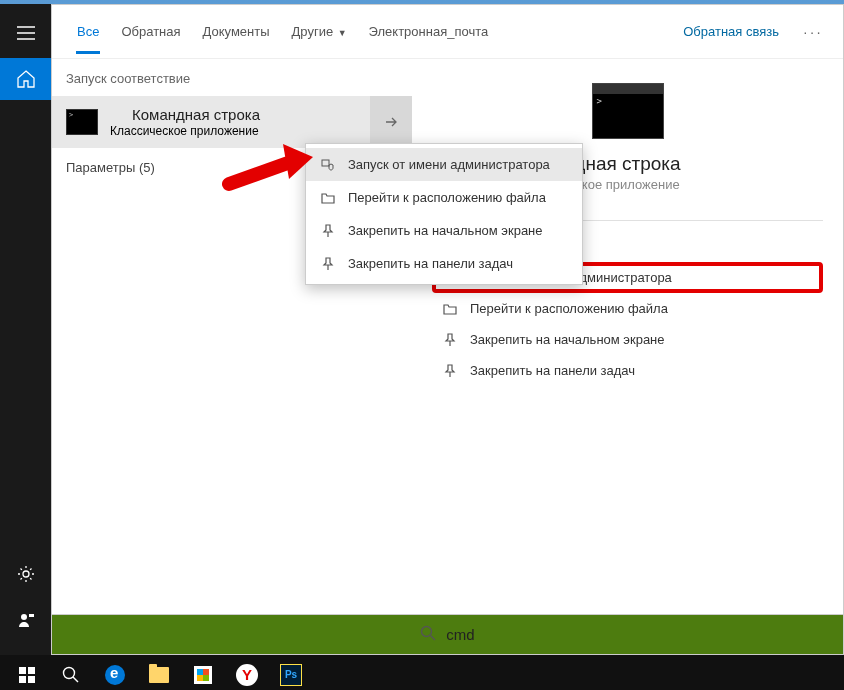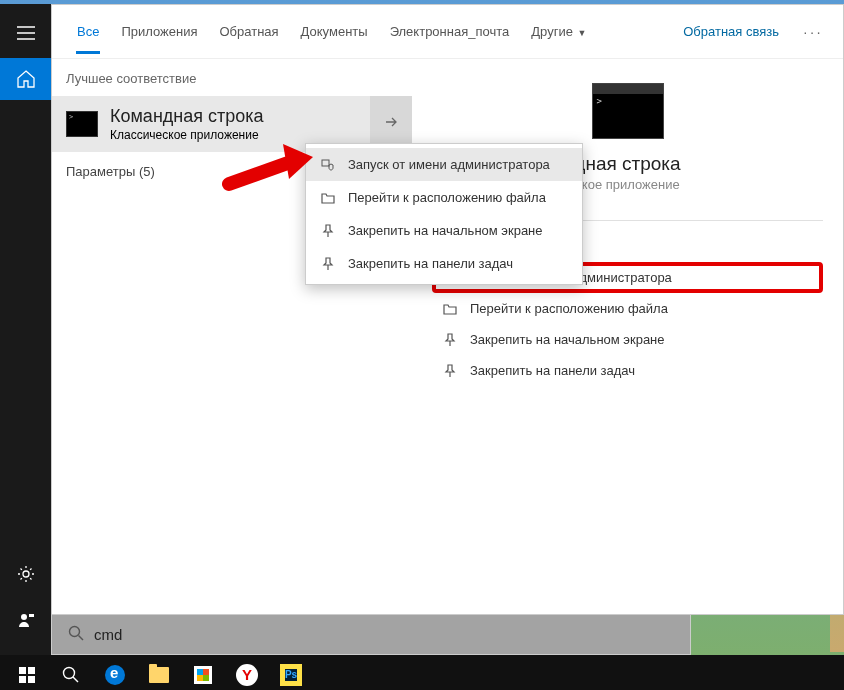--- a/index.html
+++ b/index.html
@@ -52,21 +52,21 @@
     .result-item {
       display: flex; align-items: center; padding: 10px 14px;
       background: #e8e8e8; cursor: pointer; position: relative;
     }
     .result-icon {
       width: 32px; height: 26px; background: #000; margin-right: 12px; flex-shrink: 0;
       border: 1px solid #333; position: relative;
     }
     .result-icon::after { content: '>'; position: absolute; top: 1px; left: 2px; color: #bbb; font-size: 7px; font-family: monospace; }
     .result-text { flex: 1; }
-    .result-title { font-size: 18px; color: #222; }
+    .result-title { font-size: 15px; color: #222; margin-left: 22px; }
     .result-subtitle { font-size: 12px; color: #000000; margin-top: 1px; }
     .expand-btn {
       width: 42px; height: 52px; background: #d8d8d8; display: flex;
       align-items: center; justify-content: center; color: #555; cursor: pointer;
       position: absolute; right: 0; top: 0;
     }
     .params-row {
       padding: 12px 14px; color: #444; font-size: 13px; cursor: pointer;
     }
     
@@ -108,42 +108,42 @@
     }
     .ctx-item:first-child { background: #e8e8e8; }
     .ctx-icon { width: 16px; display: flex; justify-content: center; color: #555; }
     
     .red-arrow {
       position: absolute; left: 221px; top: 125px; z-index: 101;
       width: 100px; height: 70px;
     }
     
     .search-bar {
-      position: absolute; left: 51px; top: 611px; width: 640px; height: 40px;
-      background: #a3a3a3; display: flex; align-items: center; padding: 0 16px;
-      border: 1px solid #ccc; border-top: none;
+      position: absolute; left: 51px; top: 611px; width: 793px; height: 40px;
+      background: #4d7c0f; display: flex; align-items: center; padding: 0 16px;
+      border: 1px solid #ccc; border-top: none; justify-content: center;
     }
     .search-icon { color: #555; margin-right: 10px; }
     .search-text { font-size: 15px; color: #222; }
     
     .taskbar {
       position: absolute; left: 0; bottom: 0; width: 844px; height: 39px;
       background: #111; display: flex; align-items: center; padding: 0 6px; gap: 2px;
     }
     .task-btn { width: 42px; height: 39px; display: flex; align-items: center; justify-content: center; cursor: pointer; }
     .win-logo { width: 16px; height: 16px; }
     .edge-icon { width: 20px; height: 20px; background: #0078d7; border-radius: 50%; position: relative; }
     .edge-icon::after { content: 'e'; position: absolute; top: -1px; left: 5px; color: #fff; font-size: 15px; font-weight: bold; }
     .folder-icon { width: 20px; height: 16px; background: #ffd56b; border-radius: 1px; position: relative; }
     .folder-icon::before { content: ''; position: absolute; top: -3px; left: 0; width: 8px; height: 4px; background: #ffd56b; border-radius: 1px 1px 0 0; }
     .store-icon { width: 18px; height: 18px; background: #fff; position: relative; }
     .store-icon::after { content: ''; position: absolute; top: 3px; left: 3px; width: 12px; height: 12px; background: conic-gradient(#f25022 0 25%, #7fba00 25% 50%, #ffb900 50% 75%, #00a4ef 75% 100%); }
     .yandex-icon { width: 22px; height: 22px; background: #fff; border-radius: 50%; display: flex; align-items: center; justify-content: center; }
     .yandex-icon span { color: #e30000; font-weight: bold; font-size: 15px; }
-    .ps-icon { width: 22px; height: 22px; background: #001e36; border: 5px solid #fde047; display: flex; align-items: center; justify-content: center; }
+    .ps-icon { width: 22px; height: 22px; background: #001e36; border: 1px solid #fde047; display: flex; align-items: center; justify-content: center; }
     .ps-icon span { color: #31a8ff; font-weight: bold; font-size: 10px; }
 
     .bg-photo { position: absolute; right: 0; top: 58px; width: 14px; height: 590px; background: linear-gradient(180deg, #6bb6e8 0%, #8fb878 50%, #c9a96e 100%); }
   </style>
 </head>
 <body>
 
 <div class="main-window">
 
   <div class="bg-photo"></div>
@@ -175,35 +175,34 @@
             <rect x="12" y="3" width="5" height="3" fill="#fff"></rect>
           </svg>
       </div>
     </div>
   </div>
 
   <div class="search-panel">
 
     <div class="tabs-row">
       <div class="tab active">Все</div>
-      <div class="tab">Приложения</div>
       <div class="tab">Обратная</div>
       <div class="tab">Документы</div>
+      <div class="tab"><span>Другие</span><span class="tab-chevron"> ▼</span></div>
       <div class="tab">Электронная_почта</div>
-      <div class="tab"><span>Другие</span><span class="tab-chevron"> ▼</span></div>
       <div class="tabs-right">
         <div class="feedback-link">Обратная связь</div>
         <div class="more-dots">···</div>
       </div>
     </div>
 
     <div class="content-area">
 
       <div class="results-col">
-        <div class="section-label">Лучшее соответствие</div>
+        <div class="section-label">Запуск соответствие</div>
         <div class="result-item">
           <div class="result-icon"></div>
           <div class="result-text">
             <div class="result-title">Командная строка</div>
             <div class="result-subtitle">Классическое приложение</div>
           </div>
           <div class="expand-btn">
             <svg width="18" height="18" viewBox="0 0 18 18">
                 <path d="M4 9h10M10 5l4 4-4 4" fill="none" stroke="#666" stroke-width="1.3"></path>
               </svg>

